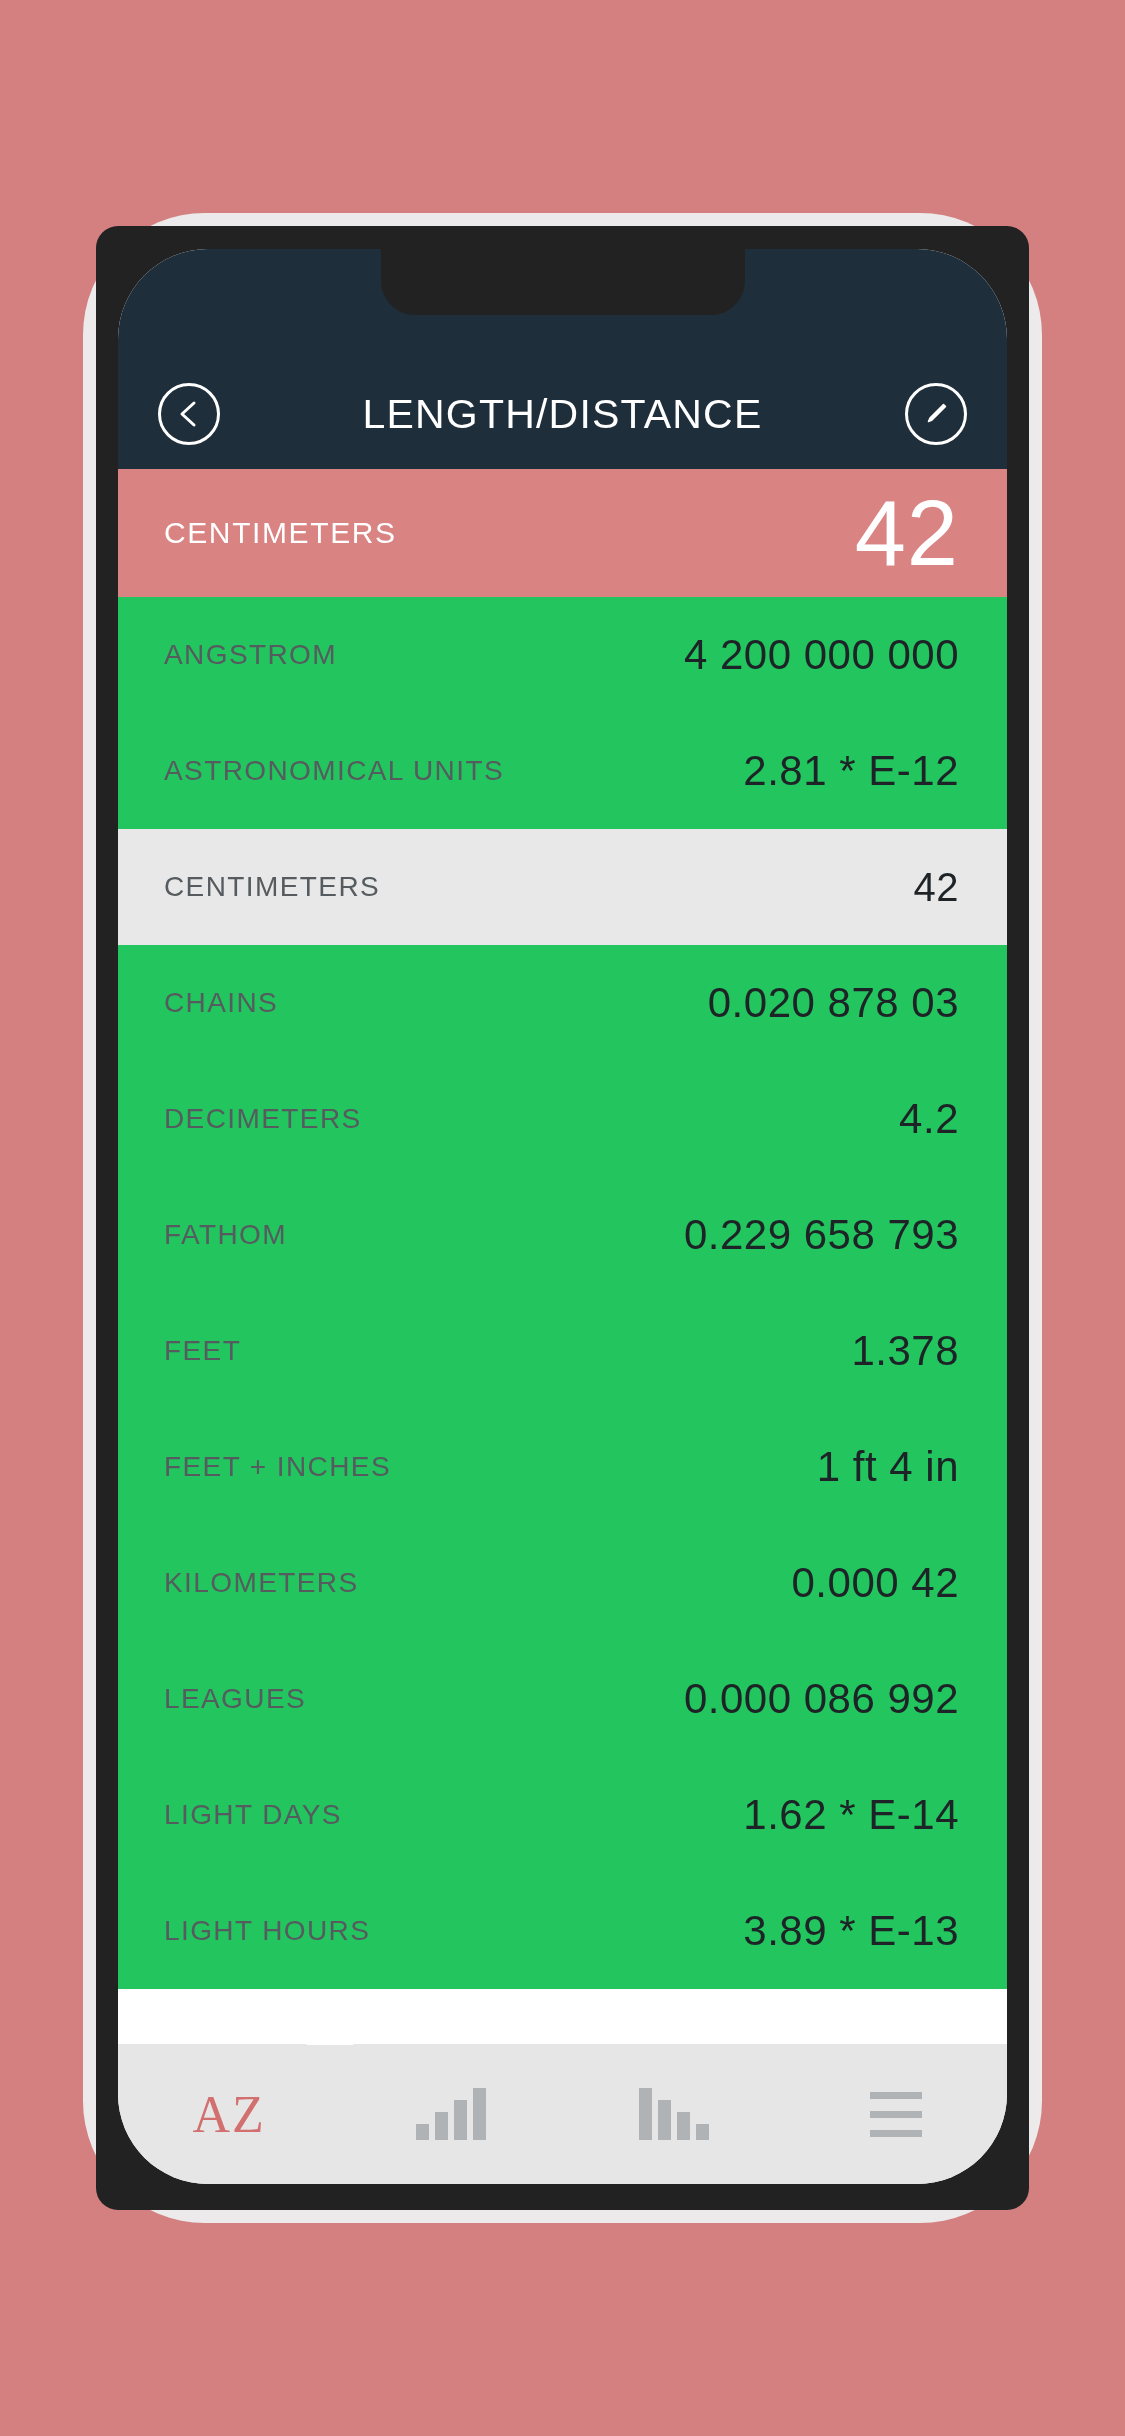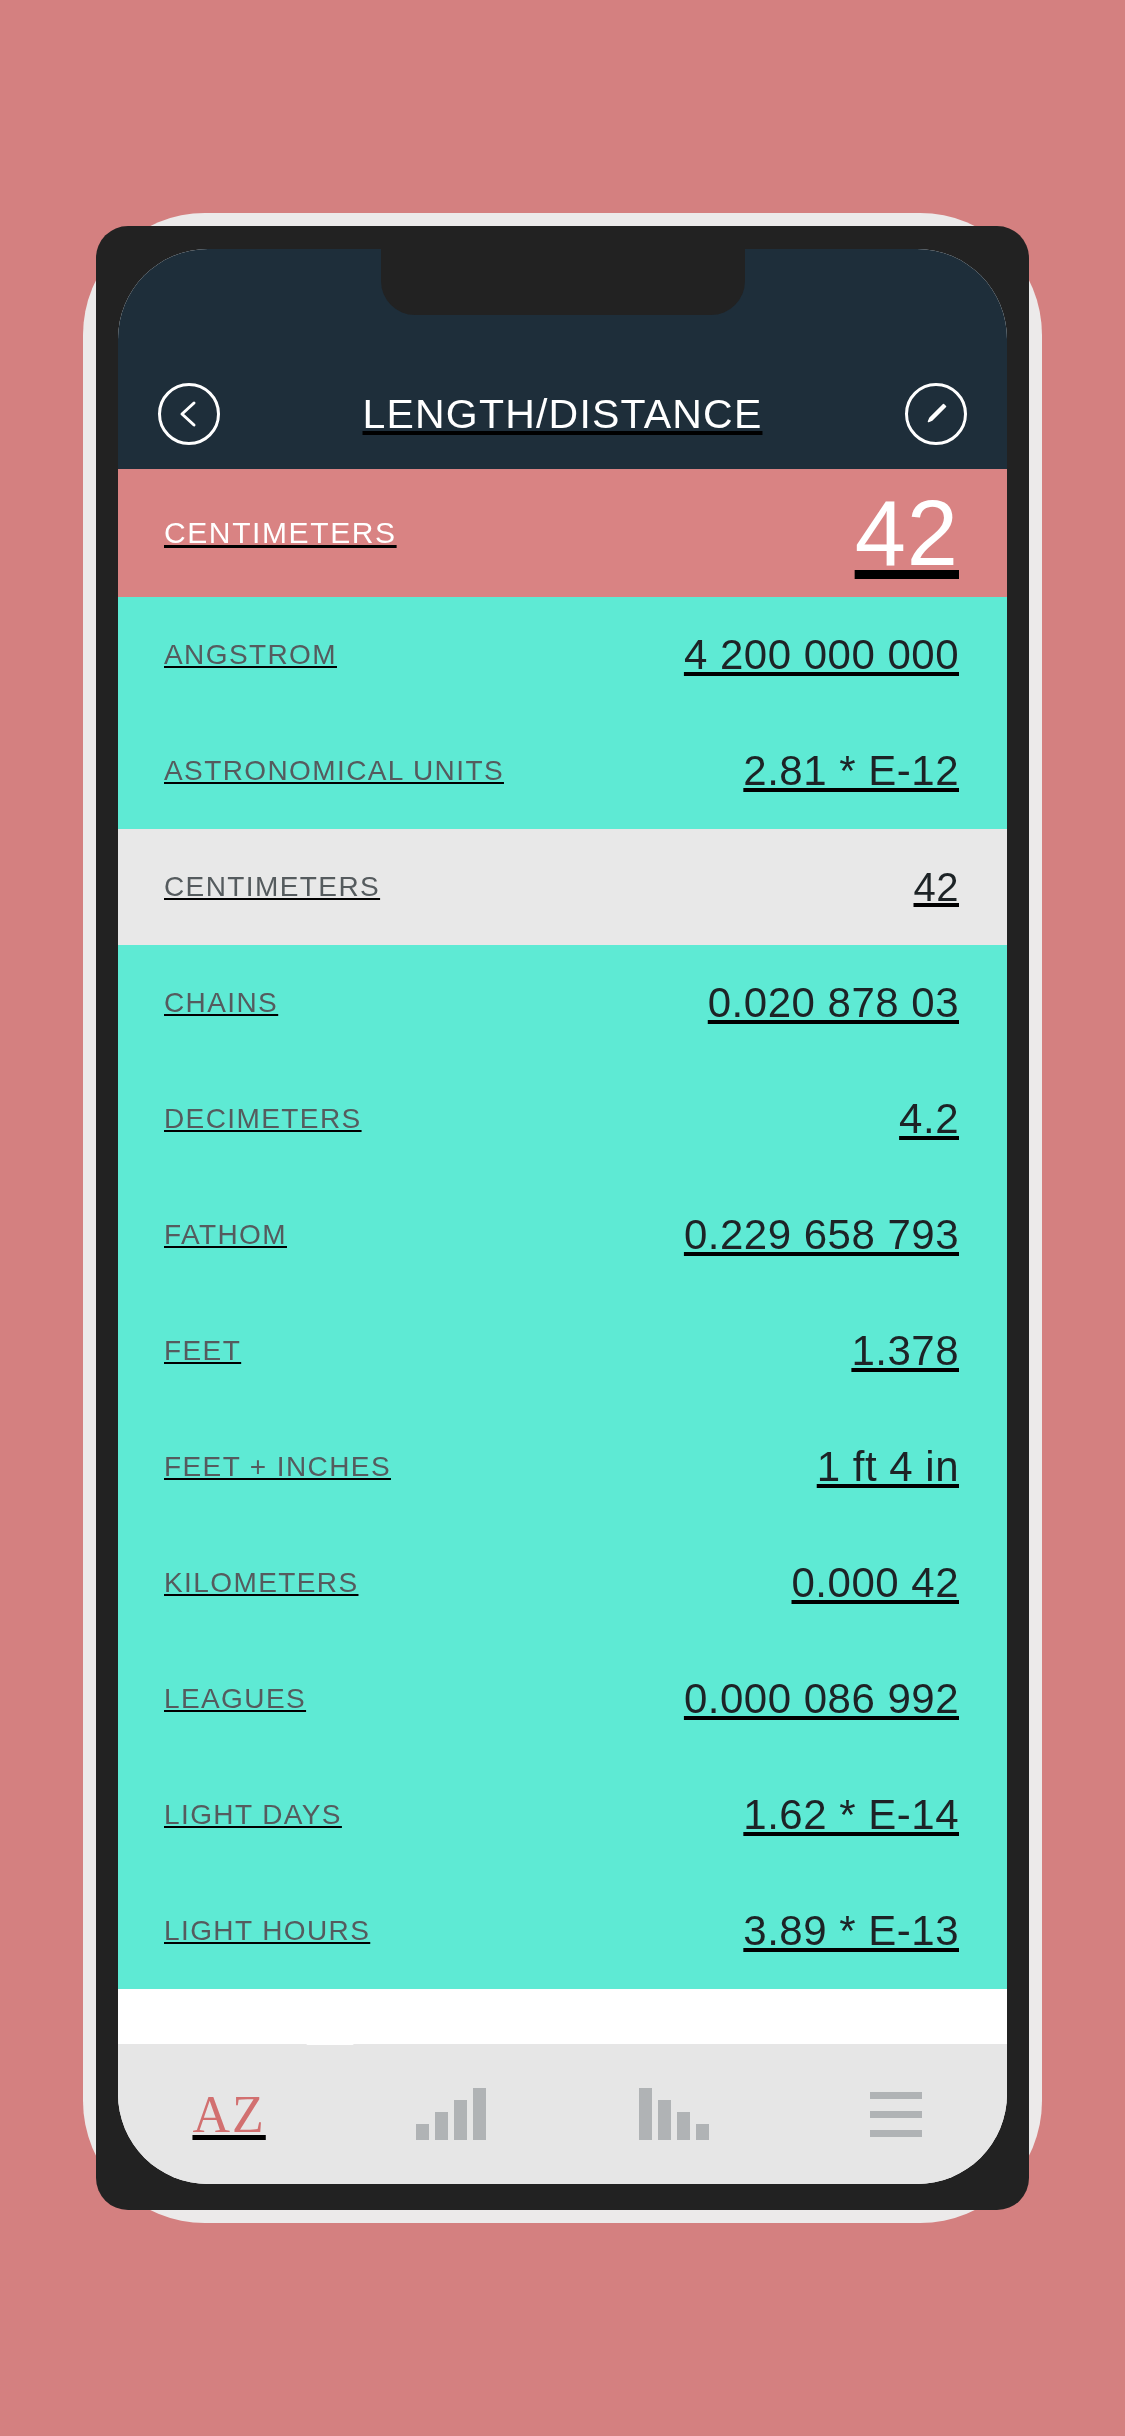--- a/index.html
+++ b/index.html
@@ -16,25 +16,24 @@
     position:absolute;
     left:83px; top:213px;
     width:959px; height:2010px;
     background:#eceaea;
     border-radius:122px;
     padding:13px;
   }
   #phone-body{
     width:100%; height:100%;
     background:#222222;
-    border-radius:32px;
+    border-radius:22px;
     padding:23px 22px 26px 22px;
     position:relative;
     overflow:hidden;
-    text-decoration:underline;
   }
   #screen{
     width:100%; height:100%;
     background:#ffffff;
     border-radius:90px;
     overflow:hidden;
     position:relative;
     display:flex;
     flex-direction:column;
   }
@@ -115,21 +114,21 @@
     background:#ffffff;
     overflow:hidden;
     position:relative;
   }
   .unit-row{
     height:116px;
     display:flex;
     align-items:center;
     justify-content:space-between;
     padding:0 48px 0 46px;
-    background:#5eead4;
+    background:#22c55e;
   }
   .unit-row.selected{ background:#e8e8e8; }
   .unit-name{
     color:#555b5e;
     font-size:28px;
     letter-spacing:1.4px;
     font-weight:300;
     white-space:nowrap;
   }
   .unit-value{

